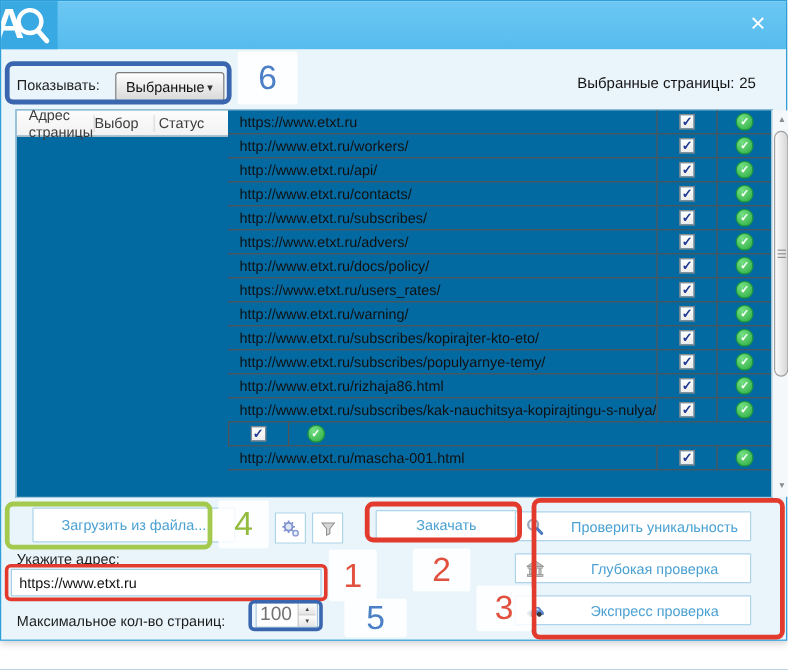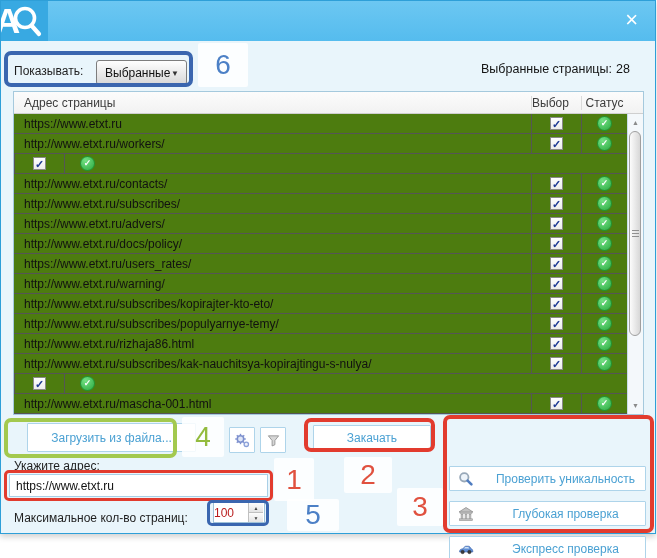--- a/index.html
+++ b/index.html
@@ -24,21 +24,21 @@
               background:linear-gradient(180deg,#fefefe,#d8d8d8); border:1px solid #7d7d7d;
               border-radius:3px; display:flex; align-items:center; font-size:12px; color:#111;
               padding-left:8px; cursor:pointer; }
   .dd-arrow { position:absolute; right:7px; top:8px; font-size:8px; color:#333; }
   .stat { position:absolute; top:61px; font-size:12.5px; color:#141414; }
   .stat1 { left:295px; } .stat2 { left:480px; }
   .stat .v { margin-left:4px; }
 
   
   .table { position:absolute; left:12px; top:90px; width:631px; height:324px;
-           background:#4d7c0f; border:1px solid #a5c9dd; display:flex; flex-direction:column; }
+           background:#0369a1; border:1px solid #a5c9dd; display:flex; flex-direction:row; }
   .thead { display:flex; height:22px; background:linear-gradient(180deg,#fcfcfc,#f2f2f2);
            border-bottom:1px solid #cfcfcf; font-size:12px; color:#3c3c3c; align-items:center; }
   .th-addr { flex:1; padding-left:10px; }
   .th-sel  { width:50px; border-left:1px solid #dadada; }
   .th-st   { width:46px; text-align:center; border-left:1px solid #dadada; }
   .th-sb   { width:16px; }
   .tbody { flex:1; display:flex; }
   .rows { flex:1; }
   .trow { display:flex; height:20px; align-items:center; border-bottom:1px solid #555; font-size:12px; }
   .c-url { flex:1; padding-left:10px; color:#111; white-space:nowrap; overflow:hidden; }
@@ -64,33 +64,33 @@
   .grip { display:block; width:7px; height:1px; background:#909090; }
 
   
   .btn { position:absolute; background:#fff; border:1px solid #aed4ea; color:#4ba1d3;
          font-size:12px; display:flex; align-items:center; justify-content:center;
          cursor:pointer; border-radius:1px; }
   .btn-load   { left:26px;  top:422px; width:169px; height:29px; }
   .btn-gear   { left:228px; top:426px; width:26px;  height:26px; }
   .btn-filter { left:259px; top:426px; width:26px;  height:26px; }
   .btn-upload { left:312px; top:424px; width:118px; height:25px; }
-  .btn-right  { left:448px; width:197px; height:25px; padding-left:36px;margin-top:40px; }
+  .btn-right  { left:428px; width:197px; height:25px; padding-left:36px; }
   .btn-uniq   { top:425px; } .btn-deep { top:460px; } .btn-express { top:495px; }
   .btn-right .bicon { position:absolute; left:8px; top:4px; }
 
   .addr-label { left:13px; top:458px; }
   .addr-input { position:absolute; left:8px; top:473px; width:259px; height:23px;
                 border:1px solid #a9cfe6; background:#fff; font-size:12px; padding-left:6px;
                 color:#111; font-family:"Liberation Sans", sans-serif; }
   .max-label { left:13px; top:510px; }
   .spinner { position:absolute; left:212px; top:501px; width:52px; height:21px;
              background:#fff; border:1px solid #9fc2d8; display:flex; }
-  .spin-val { width:34px; height:100%; border:none; outline:none; font-size:12px; text-align:left;
-              padding-right:2px; font-family:"Liberation Sans", sans-serif; color:#b91c1c; }
+  .spin-val { width:34px; height:100%; border:none; outline:none; font-size:16px; text-align:center;
+              padding-right:2px; font-family:"Liberation Sans", sans-serif; color:#737373; }
   .spin-btns { width:15px; display:flex; flex-direction:column; border-left:1px solid #c0c0c0; }
   .spin-up, .spin-down { flex:1; font-size:5px; color:#444; display:flex; align-items:center;
               justify-content:center; background:linear-gradient(180deg,#fdfdfd,#e4e4e4);
               cursor:pointer; }
   .spin-up { border-bottom:1px solid #c0c0c0; }
 
   
   .annbox { position:absolute; border-radius:7px; pointer-events:none; z-index:40; }
   .ann-red   { border:4px solid #e23b2e; }
   .ann-green { border:4px solid #a3c94e; }
@@ -128,21 +128,21 @@
       </div>
       <span class="close">×</span>
     </div>
 
     <span class="lbl show-label">Показывать:</span>
     <div class="dropdown">
       <span>Выбранные</span>
       <span class="dd-arrow">▼</span>
     </div>
     <div class="stat stat2">
-      <span>Выбранные страницы:</span><span class="v">28</span>
+      <span>Выбранные страницы:</span><span class="v">25</span>
     </div>
 
     <div class="table">
       <div class="thead">
         <div class="th-addr">Адрес страницы</div>
         <div class="th-sel">Выбор</div>
         <div class="th-st">Статус</div>
         <div class="th-sb"></div>
       </div>
       <div class="tbody">
@@ -170,20 +170,21 @@
                 </span>
               </div>
               <div class="c-st">
                 <span class="okicon">
                   <span class="okmark">✓</span>
                 </span>
               </div>
             </div>
 
             <div class="trow">
+              <div class="c-url">http://www.etxt.ru/api/</div>
               <div class="c-sel">
                 <span class="cb">
                   <span class="cbmark">✓</span>
                 </span>
               </div>
               <div class="c-st">
                 <span class="okicon">
                   <span class="okmark">✓</span>
                 </span>
               </div>

